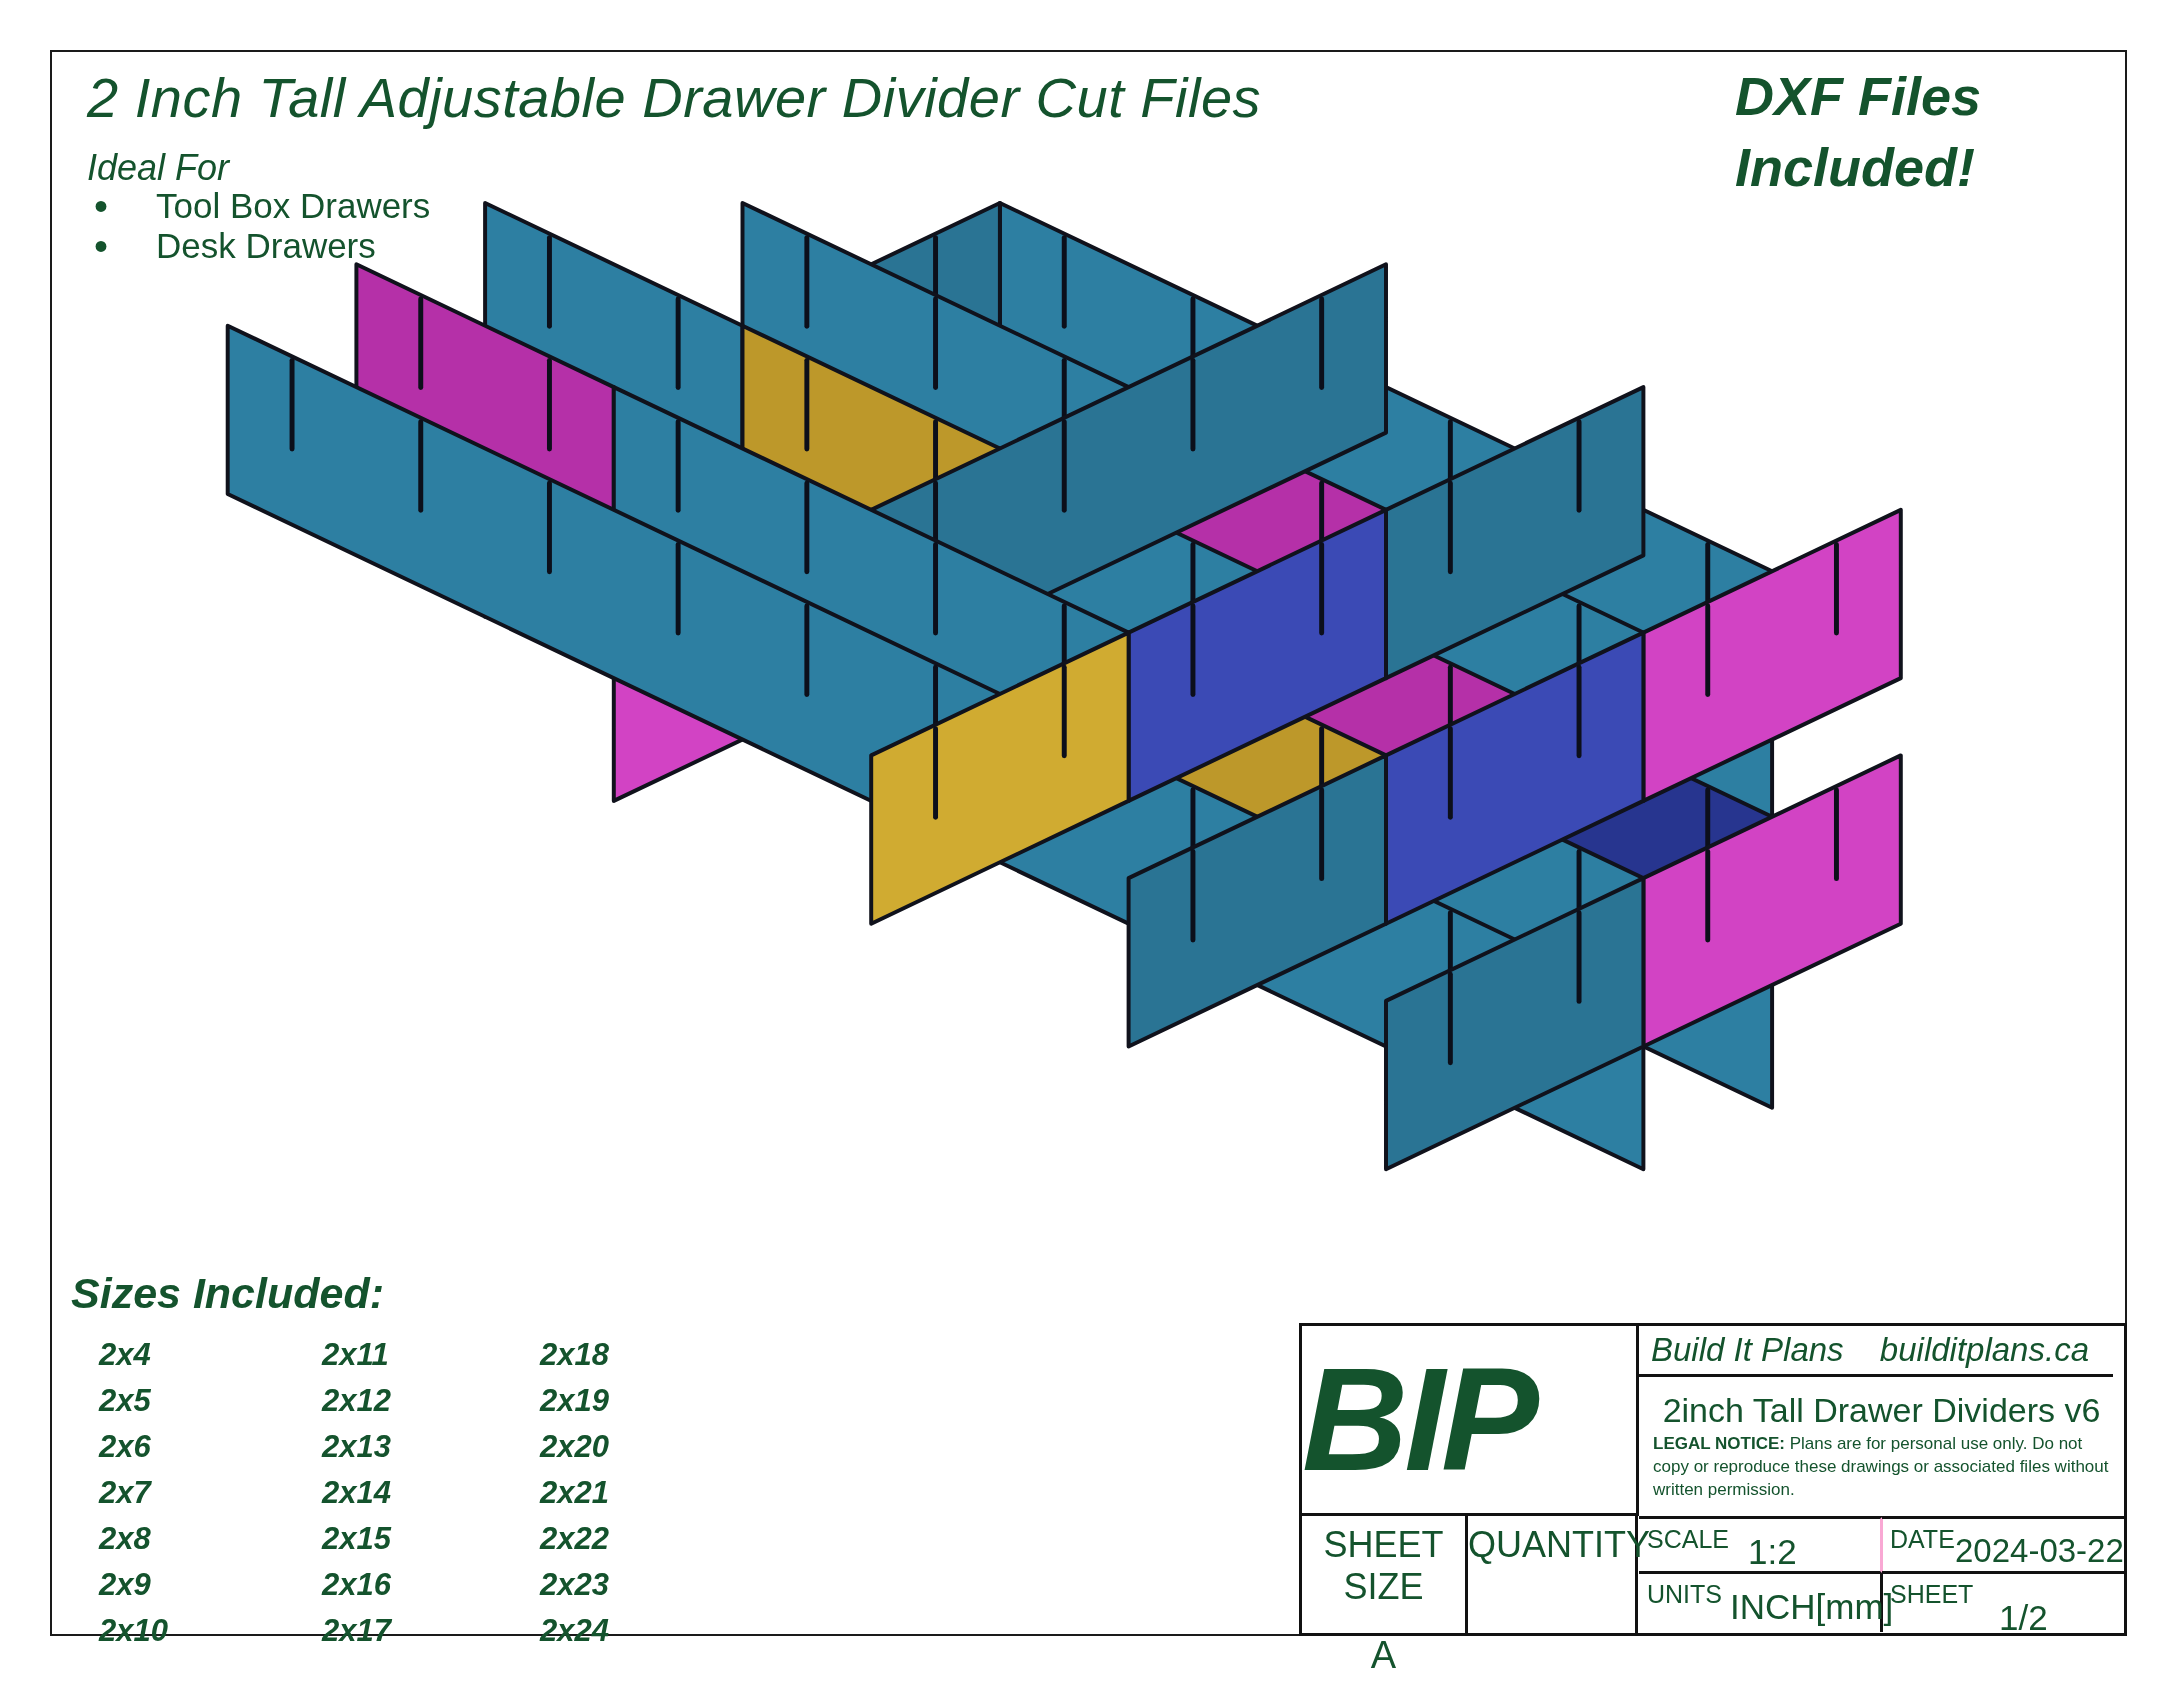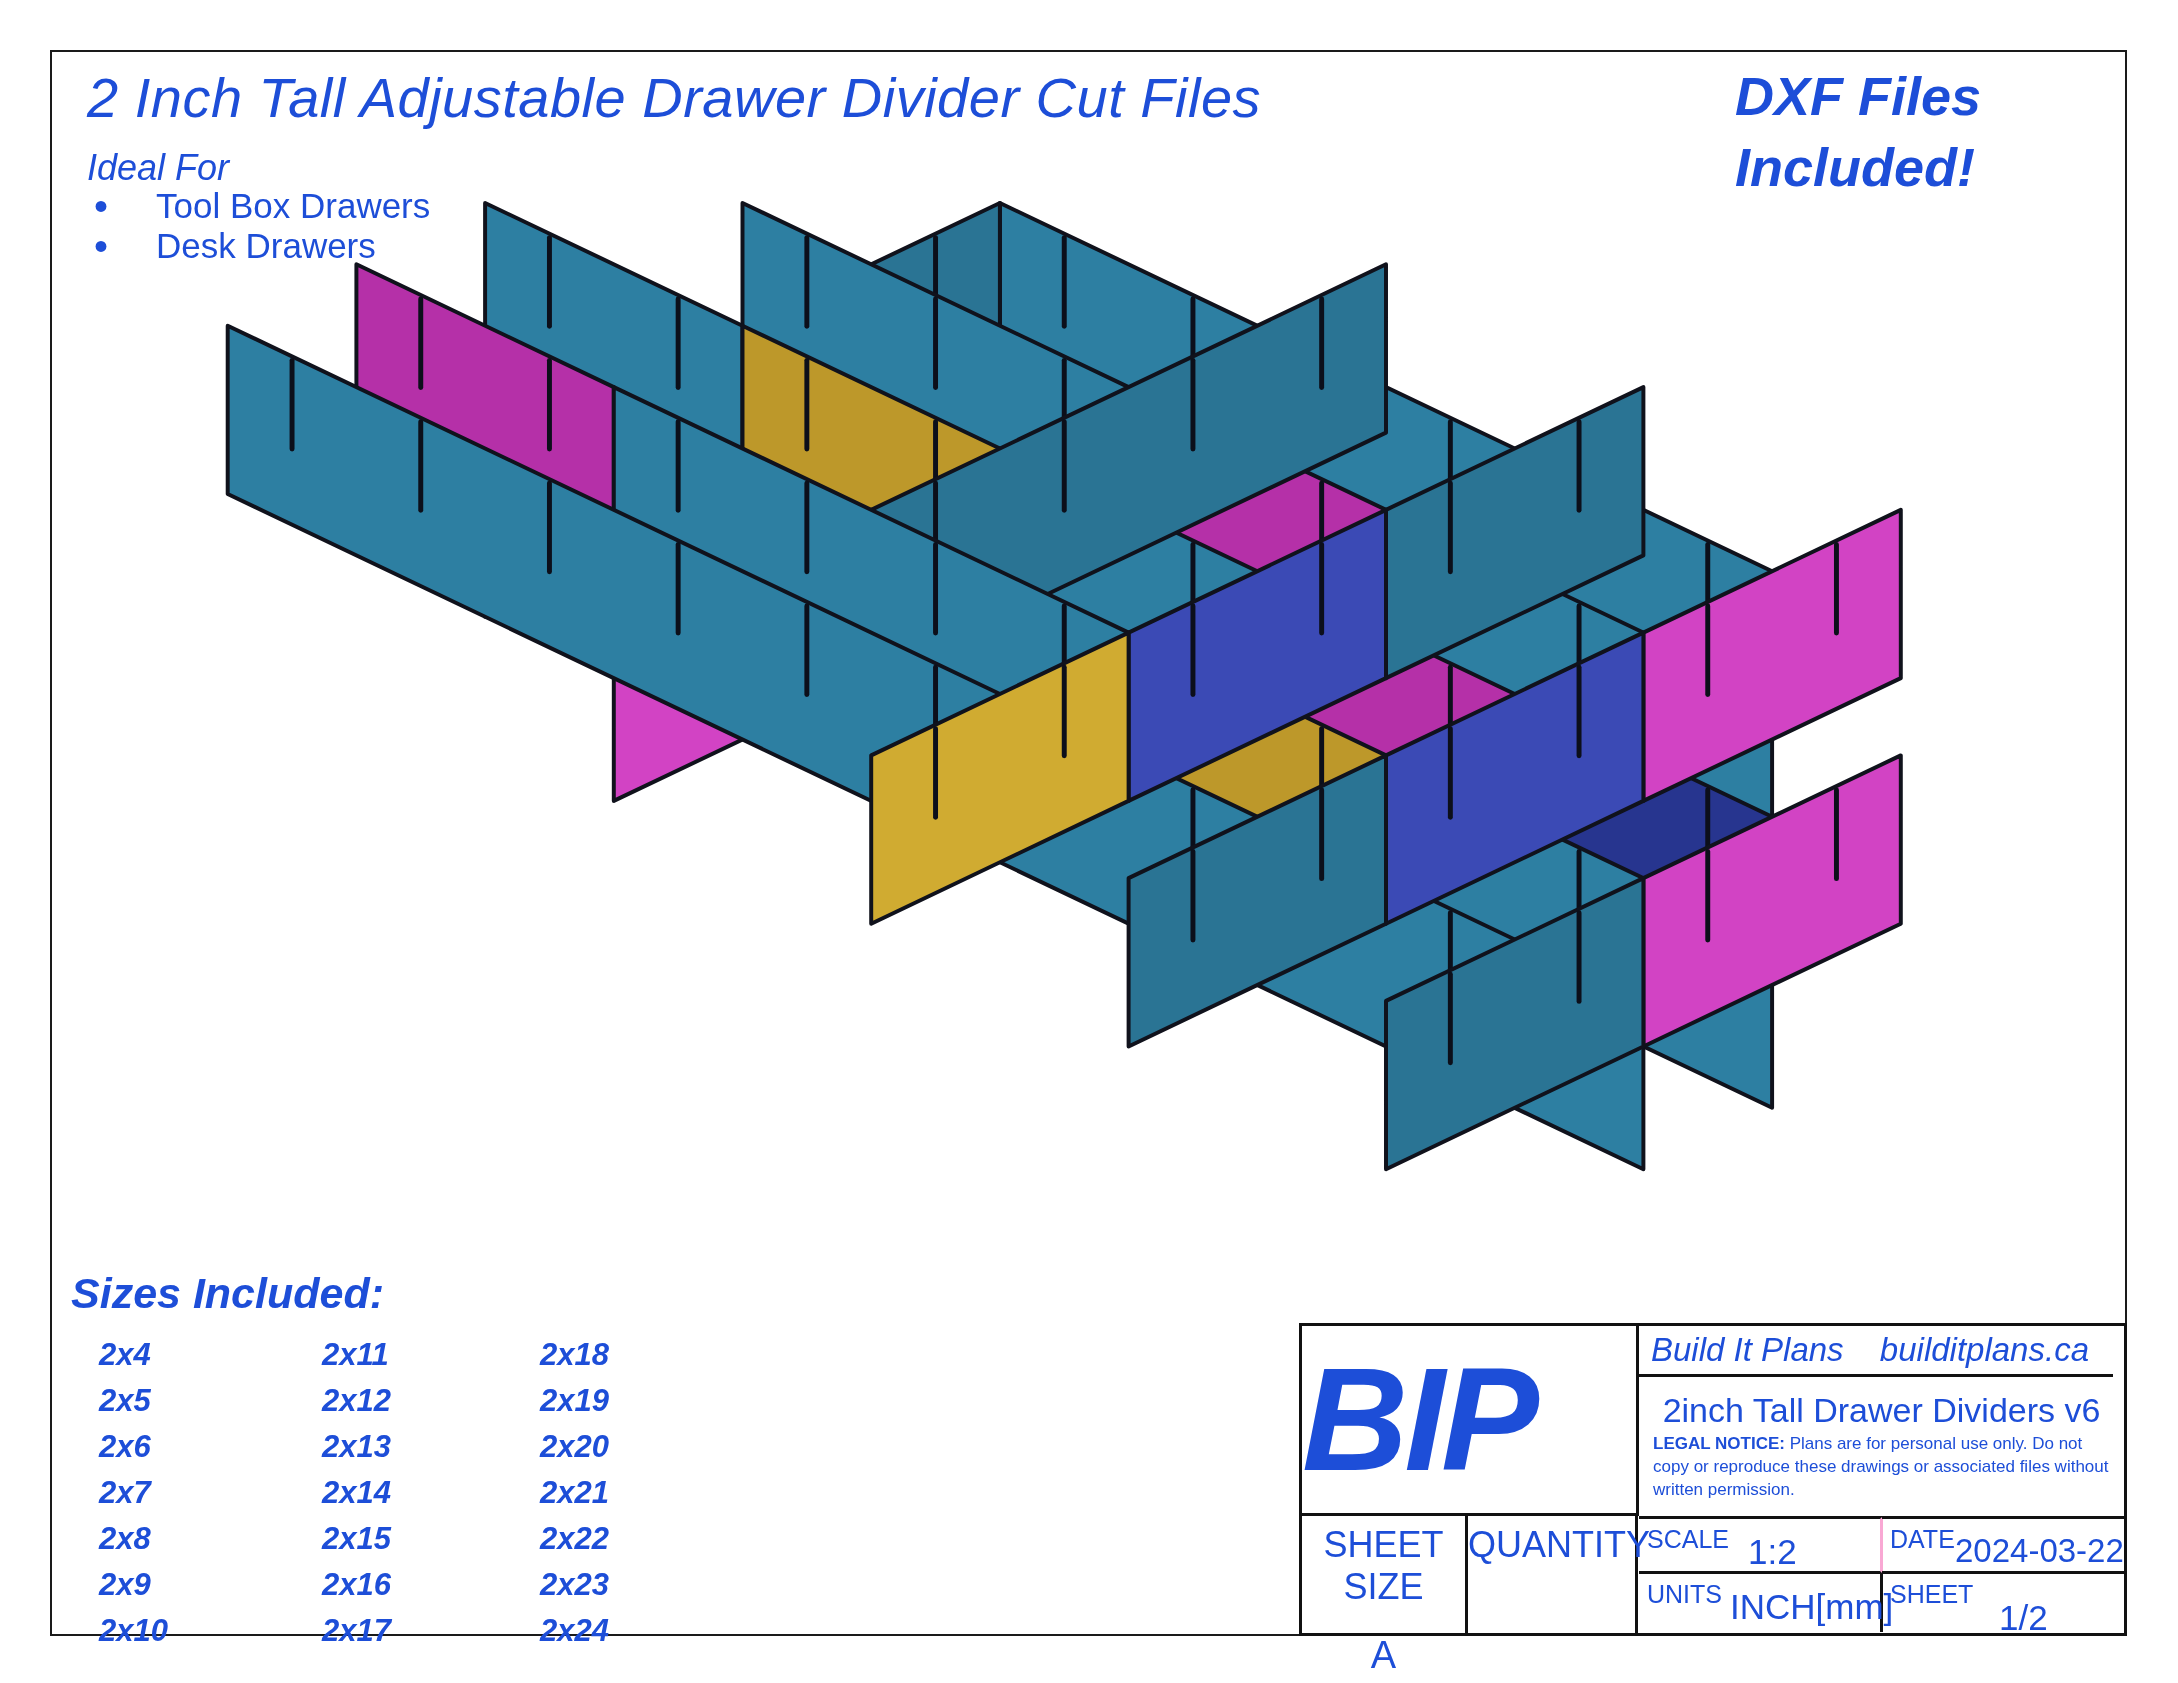--- a/index.html
+++ b/index.html
@@ -1,17 +1,17 @@
 <!DOCTYPE html>
 <html><head>
 <meta charset="utf-8">
 <style>
   html,body{margin:0;padding:0;background:#ffffff;}
   #page{position:relative;width:2178px;height:1683px;background:#ffffff;overflow:hidden;
-        font-family:"Liberation Sans", sans-serif;color:#1d4ed8;}
+        font-family:"Liberation Sans", sans-serif;color:#14532d;}
   #page-border{position:absolute;left:50px;top:50px;width:2077px;height:1586px;
         border:2px solid #1a1a1a;box-sizing:border-box;}
   
   #main-title{position:absolute;left:87px;top:65px;font-size:56px;font-style:italic;
         font-weight:500;letter-spacing:0.5px;white-space:nowrap;}
   #dxf-note{position:absolute;left:1735px;top:61px;width:396px;font-size:54px;
         font-style:italic;font-weight:bold;line-height:1.32;white-space:nowrap;}
   #ideal-for{position:absolute;left:87px;top:147px;font-size:36px;font-style:italic;}
   .bullet-row{position:absolute;left:94px;display:flex;align-items:center;}
   .bullet-dot{font-size:40px;line-height:1;margin-right:48px;}

